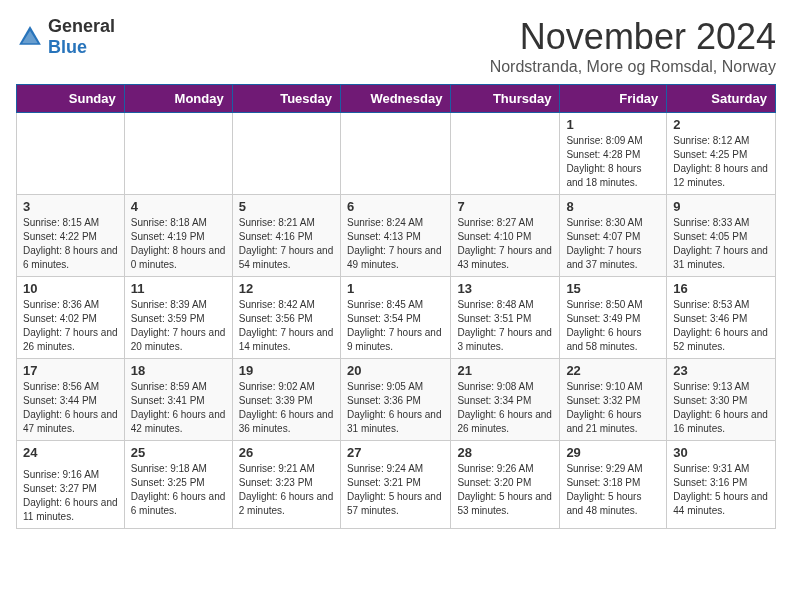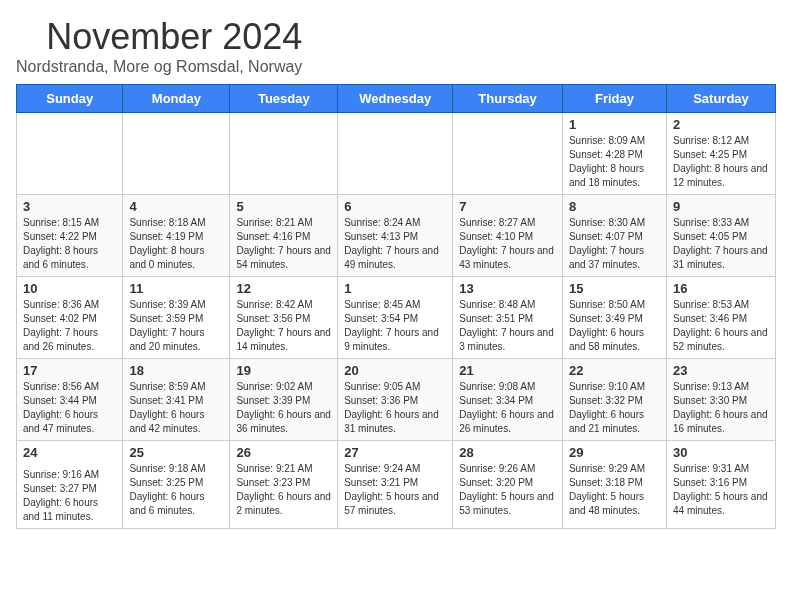--- a/index.html
+++ b/index.html
@@ -35,26 +35,26 @@
     }
     .location-subtitle {
       font-size: 16px;
       color: #555;
     }
     .calendar {
       width: 100%;
       border-collapse: collapse;
     }
     .calendar thead tr th {
-      background-color: #3b82f6;
+      background-color: #701a75;
       color: #fff;
       font-size: 13px;
       font-weight: bold;
-      padding: 6px 21px;
-      text-align: center;
+      padding: 6px 8px;
+      text-align: right;
       border: 1px solid #1a5fa3;
     }
     .calendar tbody tr td {
       border: 1px solid #ccc;
       vertical-align: top;
       padding: 4px 6px;
       width: 113px;
       min-height: 80px;
       font-size: 11px;
       color: #333;
@@ -75,20 +75,30 @@
       color: #333;
     }
     .empty-cell {
       background: #fff !important;
     }
   </style>
 </head>
 <body>
 
 <div class="header">
+  <div class="logo">
+    <svg class="logo-icon" viewBox="0 0 36 36" xmlns="http://www.w3.org/2000/svg">
+      <polygon points="18,4 32,28 4,28" fill="#2874bb"></polygon>
+      <polygon points="18,10 28,26 8,26" fill="#fff" opacity="0.3"></polygon>
+    </svg>
+    <div>
+      <span style="font-size:18px;font-weight:bold;color:#333;">General</span><br>
+      <span style="font-size:18px;font-weight:bold;color:#2874bb;">Blue</span>
+    </div>
+  </div>
   <div class="title-area">
     <div class="month-title">November 2024</div>
     <div class="location-subtitle">Nordstranda, More og Romsdal, Norway</div>
   </div>
 </div>
 
 <table class="calendar">
   <thead>
     <tr>
     <th>Sunday</th>

